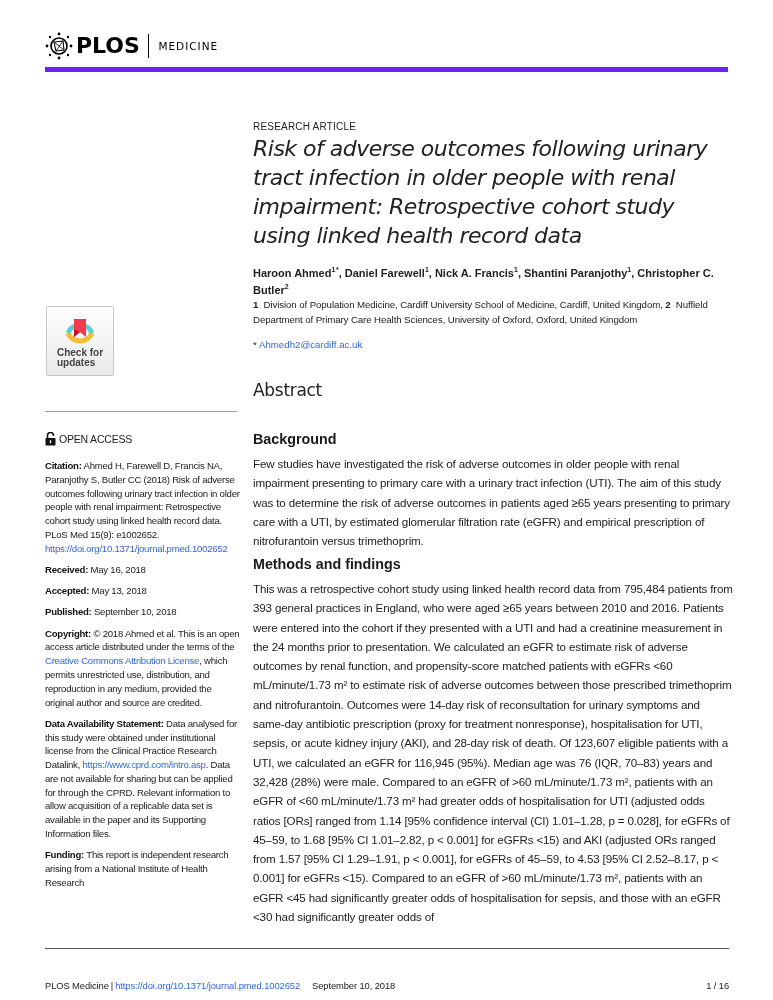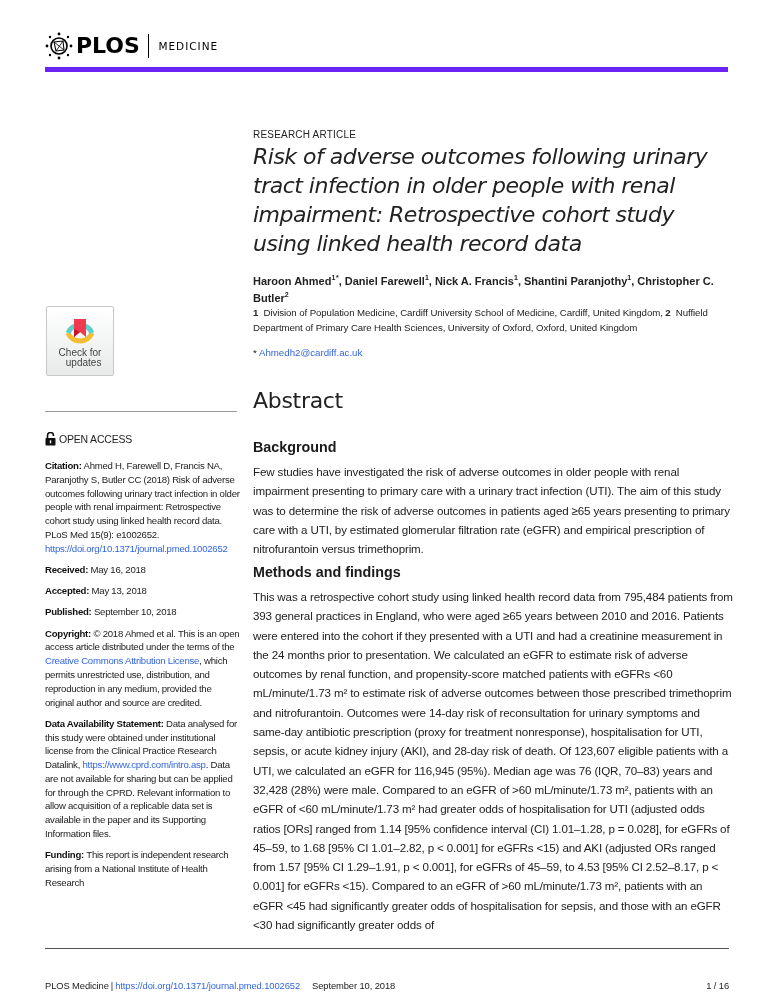--- a/index.html
+++ b/index.html
@@ -10,39 +10,39 @@
     .masthead { position: absolute; left: 44px; top: 30px; height: 32px; display: flex; align-items: center; }
     .logo-mark { width: 30px; height: 30px; margin-right: 2px; }
     .logo-plos { font-family: "DejaVu Sans", sans-serif; font-weight: bold; font-size: 22px; letter-spacing: 0px; color: #000; line-height: 1; }
     .logo-divider { width: 1.5px; height: 24px; background: #000; margin: 0 9px 0 8px; }
     .logo-journal { font-family: "DejaVu Sans", sans-serif; font-size: 10.5px; letter-spacing: 1px; color: #000; }
     .purple-bar { position: absolute; left: 45px; top: 67px; width: 683px; height: 5px; background: #6b22f5; }
 
     
     .badge { position: absolute; left: 46px; top: 306px; width: 68px; height: 70px; border: 1px solid #c8c8c8; border-radius: 2px; background: linear-gradient(#ffffff, #e8eaea); display: flex; flex-direction: column; align-items: center; }
     .badge-ring { margin-top: 4px; width: 36px; height: 36px; }
-    .badge-text { font-family: "Liberation Sans", sans-serif; font-weight: normal; font-size: 10px; line-height: 10px; text-align: right; color: #444; margin-top: 1px; }
+    .badge-text { font-family: "Liberation Sans", sans-serif; font-weight: bold; font-size: 10px; line-height: 10px; text-align: left; color: #444; margin-top: 1px; }
     .side-rule { position: absolute; left: 45px; top: 411px; width: 192px; height: 1px; background: #9a9a9a; }
     .open-access { position: absolute; left: 45px; top: 432px; display: flex; align-items: center; font-size: 10.5px; color: #222; letter-spacing: -0.2px; text-align: center; }
     .lock-icon { width: 11px; height: 14px; margin-right: 3px; }
 
     .sidebar { position: absolute; left: 45px; top: 459px; width: 196px; font-family: "Liberation Sans", sans-serif; font-size: 9.6px; line-height: 13.8px; color: #222; letter-spacing: -0.25px; }
     .sidebar p { margin-bottom: 7.4px; }
     .sidebar b { font-weight: bold; color: #111; }
     .link { color: #3366dd; }
 
     
-    .main { position: absolute; left: 253px; width: 480px; margin-top: 8px; }
+    .main { position: absolute; left: 253px; width: 480px; }
     .article-type { top: 121px; font-size: 10px; letter-spacing: 0.2px; color: #222; }
     .title { top: 134px; font-family: "DejaVu Sans", sans-serif; font-size: 22px; line-height: 29px; color: #222; letter-spacing: -0.5px; font-weight: normal; font-style: italic; }
     .authors { top: 263px; font-size: 11px; line-height: 14.5px; font-weight: bold; color: #222; }
     .authors sup { font-size: 7px; }
     .affil { top: 298px; font-size: 9.7px; line-height: 14.8px; color: #222; letter-spacing: -0.1px; }
     .corr { top: 339px; font-size: 9.7px; color: #222; }
-    .abstract-h { top: 380px; font-family: "DejaVu Sans", sans-serif; font-size: 22px; color: #222; font-weight: normal; letter-spacing: -0.3px; }
+    .abstract-h { top: 380px; font-family: "DejaVu Sans", sans-serif; font-size: 17px; color: #222; font-weight: normal; letter-spacing: -0.3px; }
     .sec-h { font-size: 14.3px; font-weight: bold; color: #1a1a1a; }
     .bg-h { top: 431px; }
     .mf-h { top: 556px; }
     .body-text { font-size: 11.6px; line-height: 19.3px; color: #222; letter-spacing: -0.15px; }
     .bg-text { top: 454px; }
     .mf-text { top: 579px; }
 
     
     .footer-rule { position: absolute; left: 45px; top: 948px; width: 684px; height: 1px; background: #555; }
     .footer { position: absolute; left: 45px; top: 980px; width: 684px; font-size: 9.4px; color: #222; display: flex; letter-spacing: -0.1px; }

